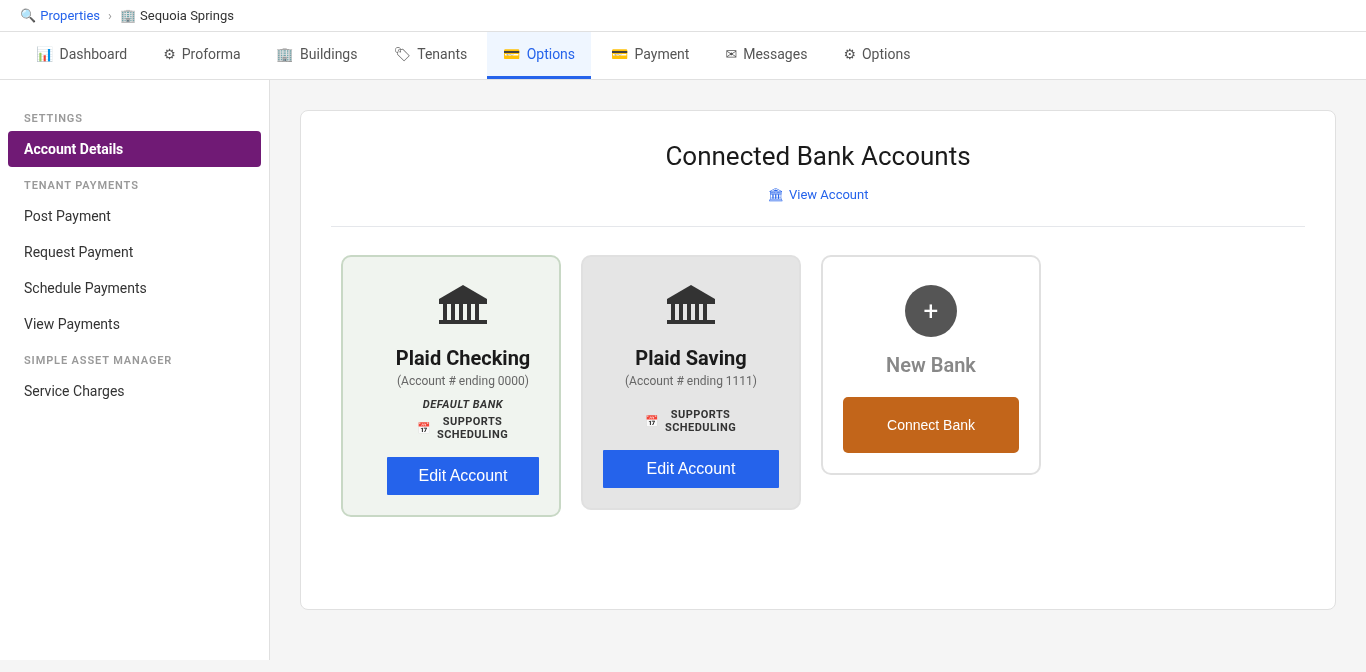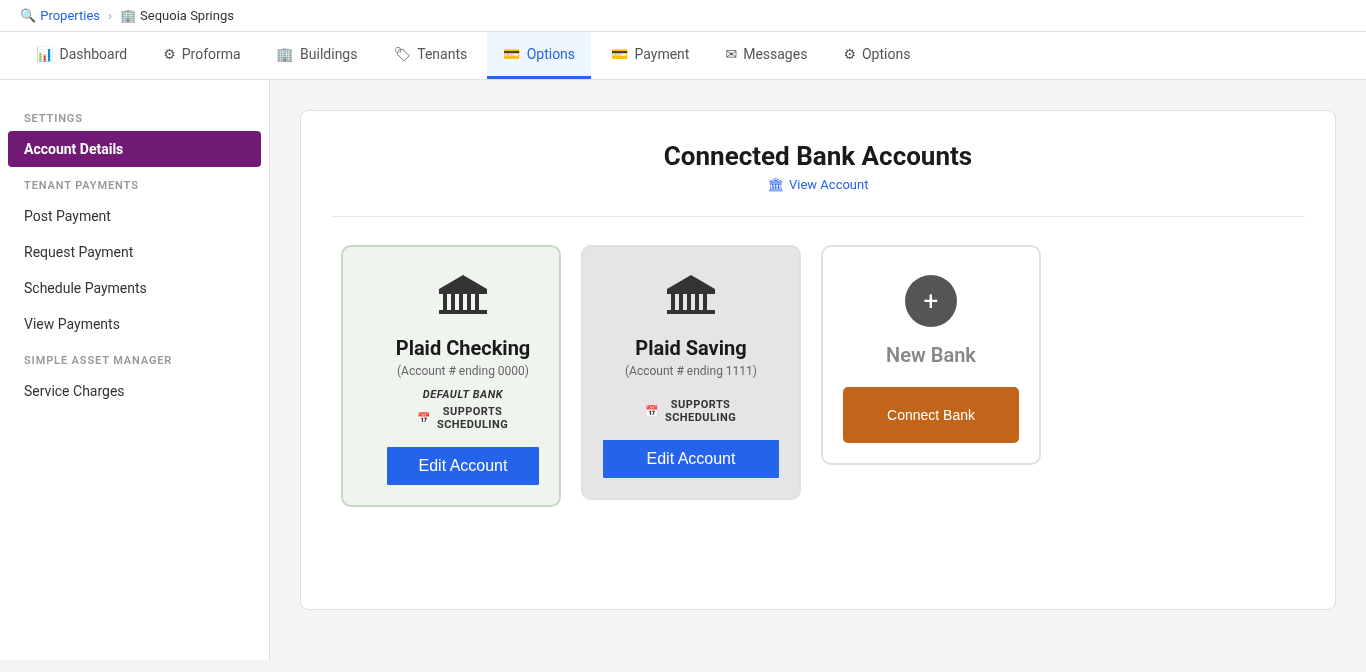--- a/index.html
+++ b/index.html
@@ -53,22 +53,22 @@
     .content-area {
       flex: 1; padding: 30px; overflow-y: auto; background: #f5f5f5;
     }
     .content-card {
       background: #fff; border-radius: 8px; border: 1px solid #e0e0e0;
       padding: 30px; min-height: 500px;
     }
 
     
     .page-title {
-      text-align: center; font-size: 26px; font-weight: 700; color: #1a1a1a;
-      margin-bottom: 6px;
+      text-align: center; font-size: 26px; font-weight: 400; color: #1a1a1a;
+      margin-bottom: 16px;
     }
     .view-account-link {
       display: flex; align-items: center; justify-content: center; gap: 5px;
       color: #2563eb; cursor: pointer; font-size: 13px; margin-bottom: 24px;
     }
     .divider { border: none; border-top: 1px solid #e5e7eb; margin-bottom: 28px; }
 
     
     .bank-cards { display: flex; gap: 20px; align-items: flex-start; padding: 0 10px; }
 

